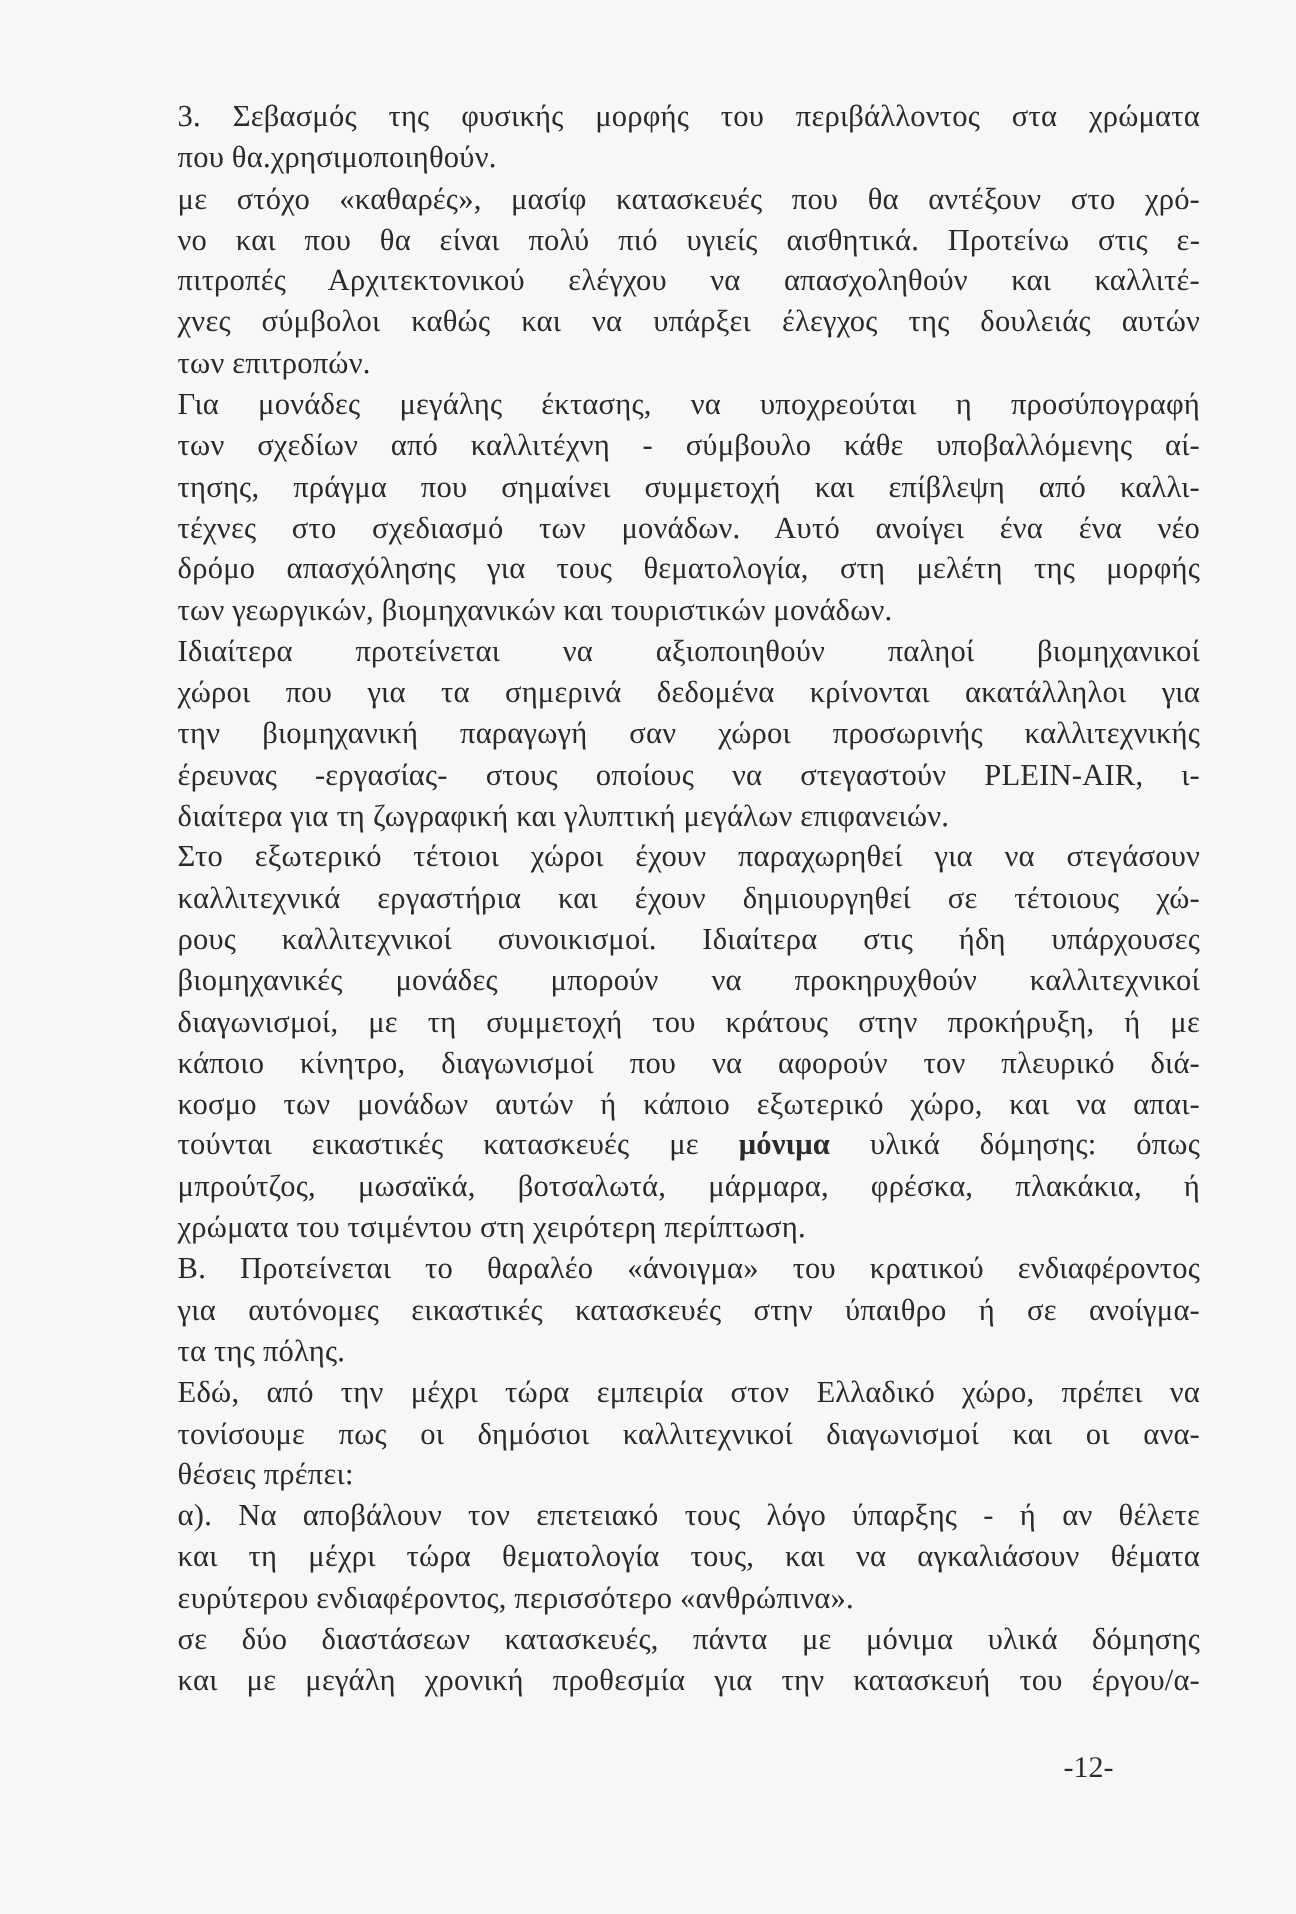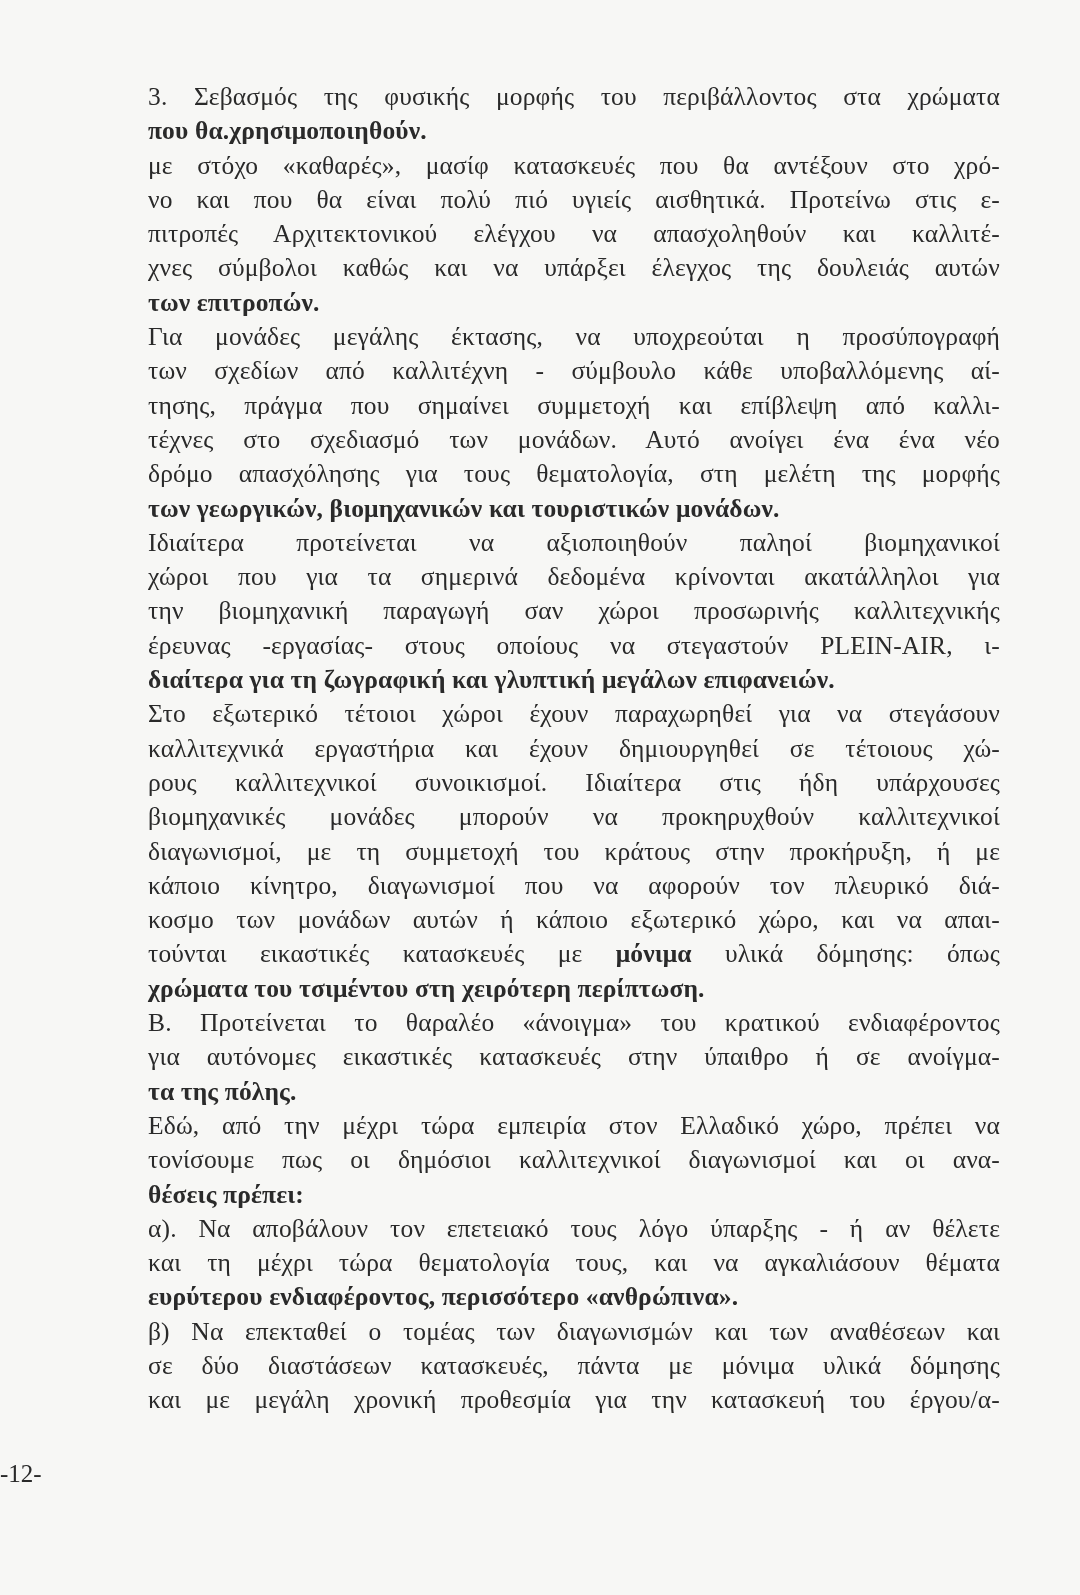--- a/index.html
+++ b/index.html
@@ -5,24 +5,24 @@
   html, body { margin:0; padding:0; }
   body {
     width:1080px; height:1595px; background:#f7f7f5; position:relative; overflow:hidden;
     font-family:"Liberation Serif", "DejaVu Serif", serif; color:#2a2a2a;
   }
   .page { position:absolute; left:148px; top:80px; width:852px; }
   .line {
     display:block; font-size:25.5px; line-height:34.3px; height:34.3px;
     white-space:nowrap; letter-spacing:0.15px; text-align:justify; text-align-last:justify;
   }
-  .line.last { text-align-last:left;font-weight:bold; }
+  .line.last { text-align-last:left; }
   .bold { font-weight:bold; }
   .pagenum {
-    position:absolute; left:0; width:928px; top:1460px; text-align:left;
+    position:absolute; left:0; width:928px; top:1460px; text-align:right;
     font-size:25px; font-family:"Liberation Serif", serif; color:#2a2a2a;
   }
 </style>
 </head>
 <body>
 
 <div class="page" id="body">
     <div class="line">3. Σεβασμός της φυσικής μορφής του περιβάλλοντος στα χρώματα</div>
     <div class="line last">που θα.χρησιμοποιηθούν.</div>
     <div class="line">με στόχο «καθαρές», μασίφ κατασκευές που θα αντέξουν στο χρό-</div>
@@ -42,27 +42,27 @@
     <div class="line">έρευνας -εργασίας- στους οποίους να στεγαστούν PLEIN-AIR, ι-</div>
     <div class="line last">διαίτερα για τη ζωγραφική και γλυπτική μεγάλων επιφανειών.</div>
     <div class="line">Στο εξωτερικό τέτοιοι χώροι έχουν παραχωρηθεί για να στεγάσουν</div>
     <div class="line">καλλιτεχνικά εργαστήρια και έχουν δημιουργηθεί σε τέτοιους χώ-</div>
     <div class="line">ρους καλλιτεχνικοί συνοικισμοί. Ιδιαίτερα στις ήδη υπάρχουσες</div>
     <div class="line">βιομηχανικές μονάδες μπορούν να προκηρυχθούν καλλιτεχνικοί</div>
     <div class="line">διαγωνισμοί, με τη συμμετοχή του κράτους στην προκήρυξη, ή με</div>
     <div class="line">κάποιο κίνητρο, διαγωνισμοί που να αφορούν τον πλευρικό διά-</div>
     <div class="line">κοσμο των μονάδων αυτών ή κάποιο εξωτερικό χώρο, και να απαι-</div>
     <div class="line"><span>τούνται εικαστικές κατασκευές με </span><span class="bold">μόνιμα</span><span> υλικά δόμησης: όπως</span></div>
+    <div class="line">μπρούτζος, μωσαϊκά, βοτσαλωτά, μάρμαρα, φρέσκα, πλακάκια, ή</div>
     <div class="line last">χρώματα του τσιμέντου στη χειρότερη περίπτωση.</div>
     <div class="line">Β. Προτείνεται το θαραλέο «άνοιγμα» του κρατικού ενδιαφέροντος</div>
     <div class="line">για αυτόνομες εικαστικές κατασκευές στην ύπαιθρο ή σε ανοίγμα-</div>
     <div class="line last">τα της πόλης.</div>
     <div class="line">Εδώ, από την μέχρι τώρα εμπειρία στον Ελλαδικό χώρο, πρέπει να</div>
     <div class="line">τονίσουμε πως οι δημόσιοι καλλιτεχνικοί διαγωνισμοί και οι ανα-</div>
     <div class="line last">θέσεις πρέπει:</div>
     <div class="line">α). Να αποβάλουν τον επετειακό τους λόγο ύπαρξης - ή αν θέλετε</div>
     <div class="line">και τη μέχρι τώρα θεματολογία τους, και να αγκαλιάσουν θέματα</div>
     <div class="line last">ευρύτερου ενδιαφέροντος, περισσότερο «ανθρώπινα».</div>
-    <div class="line">β) Να επεκταθεί ο τομέας των διαγωνισμών και των αναθέσεων και</div>
     <div class="line">σε δύο διαστάσεων κατασκευές, πάντα με μόνιμα υλικά δόμησης</div>
     <div class="line">και με μεγάλη χρονική προθεσμία για την κατασκευή του έργου/α-</div>
   </div>
 <div class="pagenum">-12-</div>
 
 </body></html>

